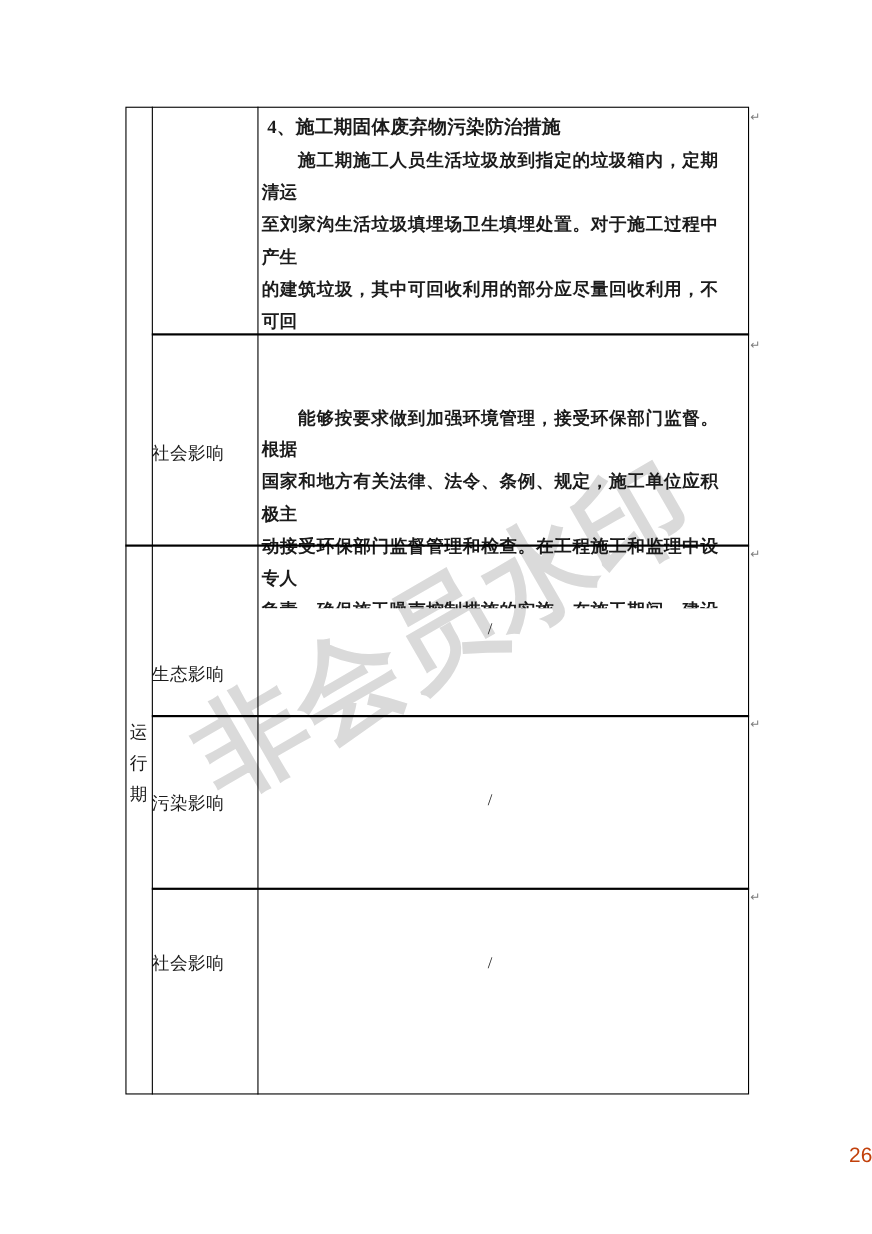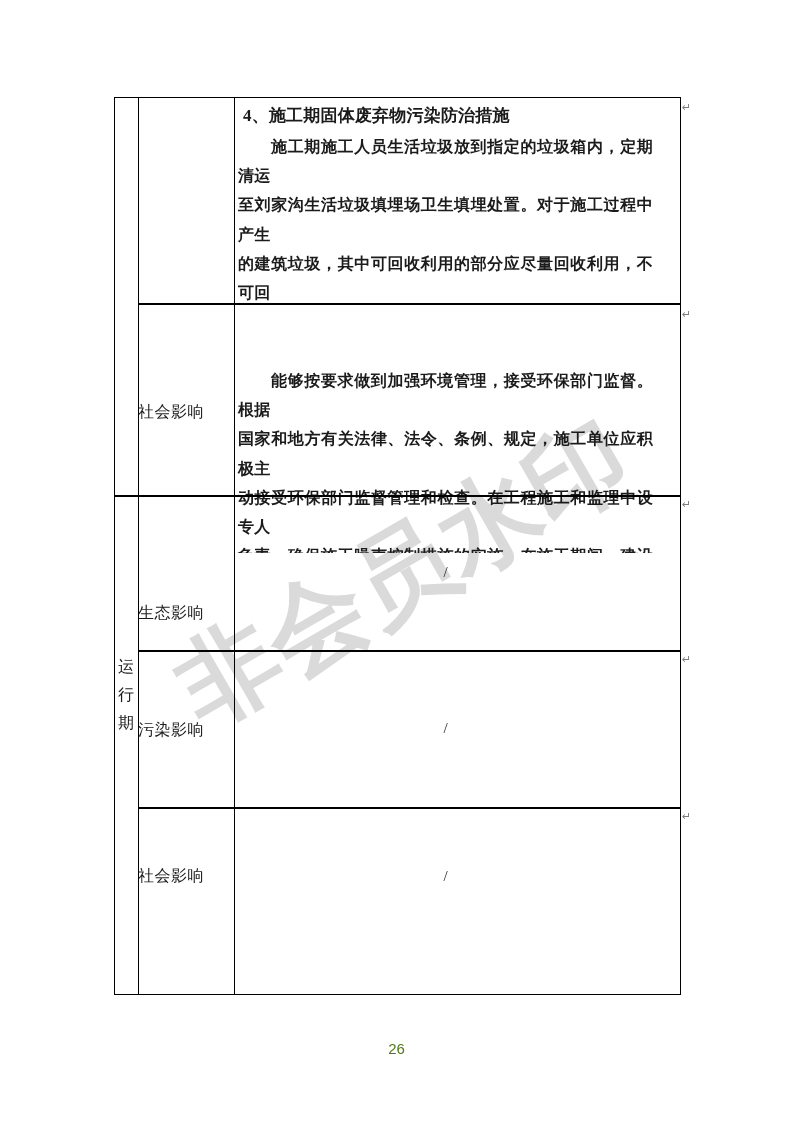--- a/index.html
+++ b/index.html
@@ -76,21 +76,21 @@
   .pmark {
     position:absolute; left:682px; z-index:2;
     font-family:"Liberation Sans","DejaVu Sans",sans-serif;
     font-size:11px; line-height:13px; color:#7d7d7d;
   }
   .pm-a { top:101px; } .pm-b { top:308px; } .pm-c { top:498px; }
   .pm-d { top:653px; } .pm-e { top:810px; }
 
   .pageno {
     position:absolute; left:0; top:1040px; width:100%;
-    text-align:center; font-size:15px; color:#4d7c0f;
+    text-align:right; font-size:19px; color:#c2410c;
     font-family:"Liberation Sans","DejaVu Sans",sans-serif;
   }
 </style>
 </head>
 <body>
 
 <div class="page">
 
   <div class="watermark">非会员水印</div>
 

